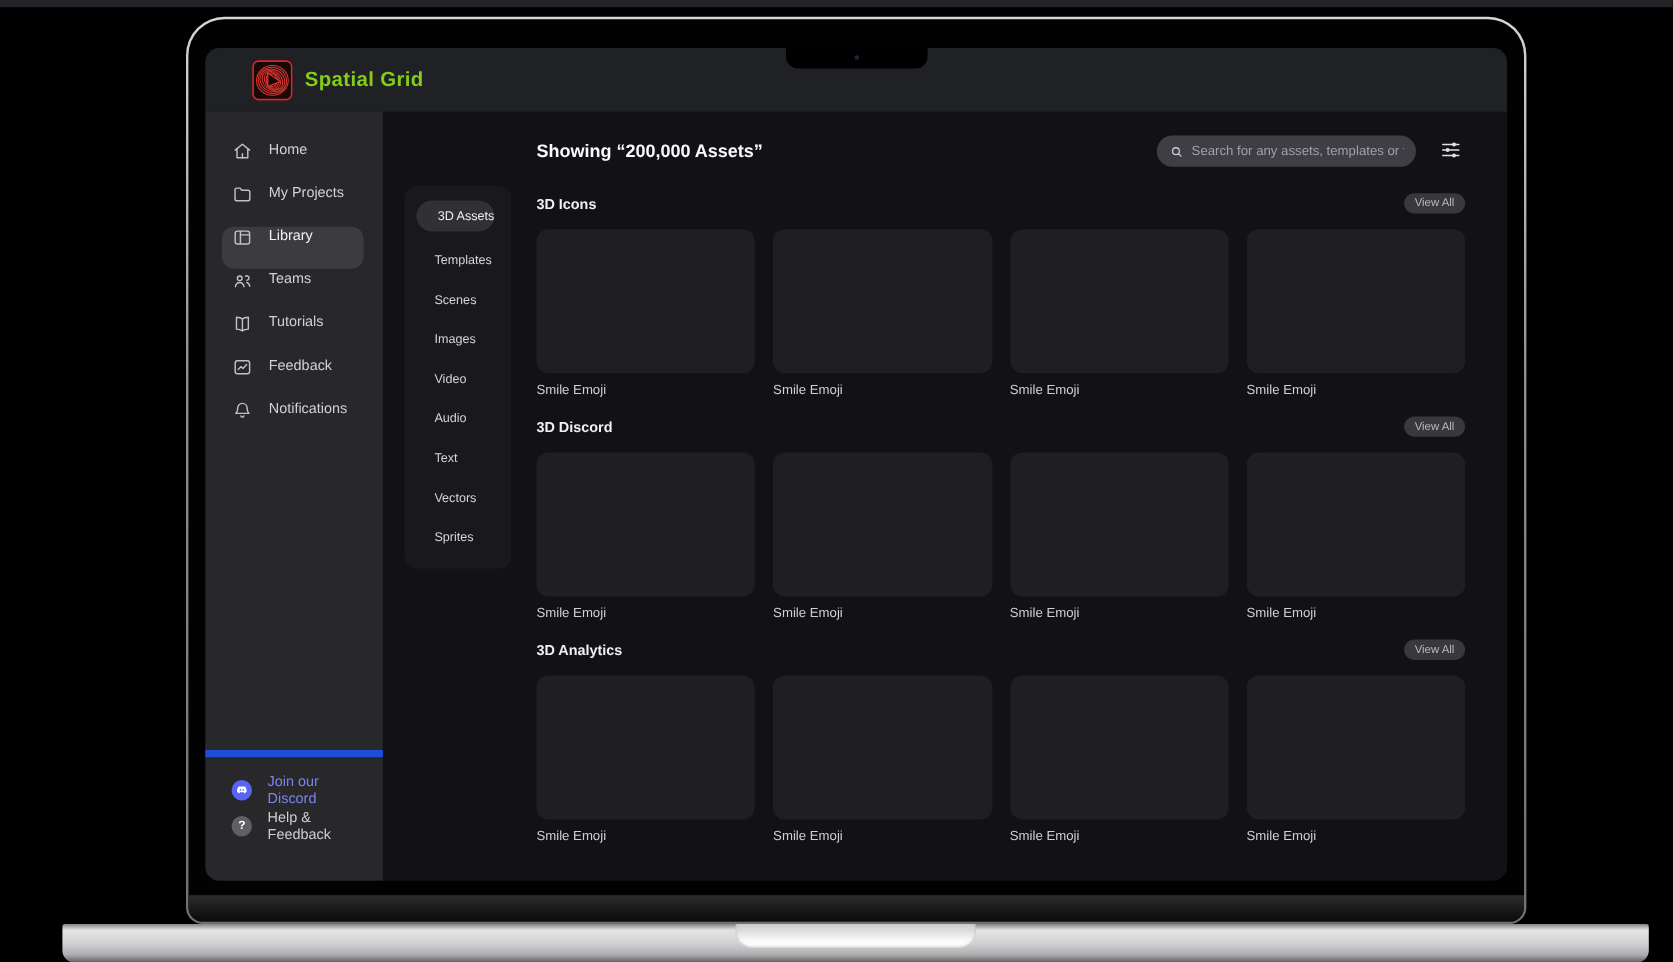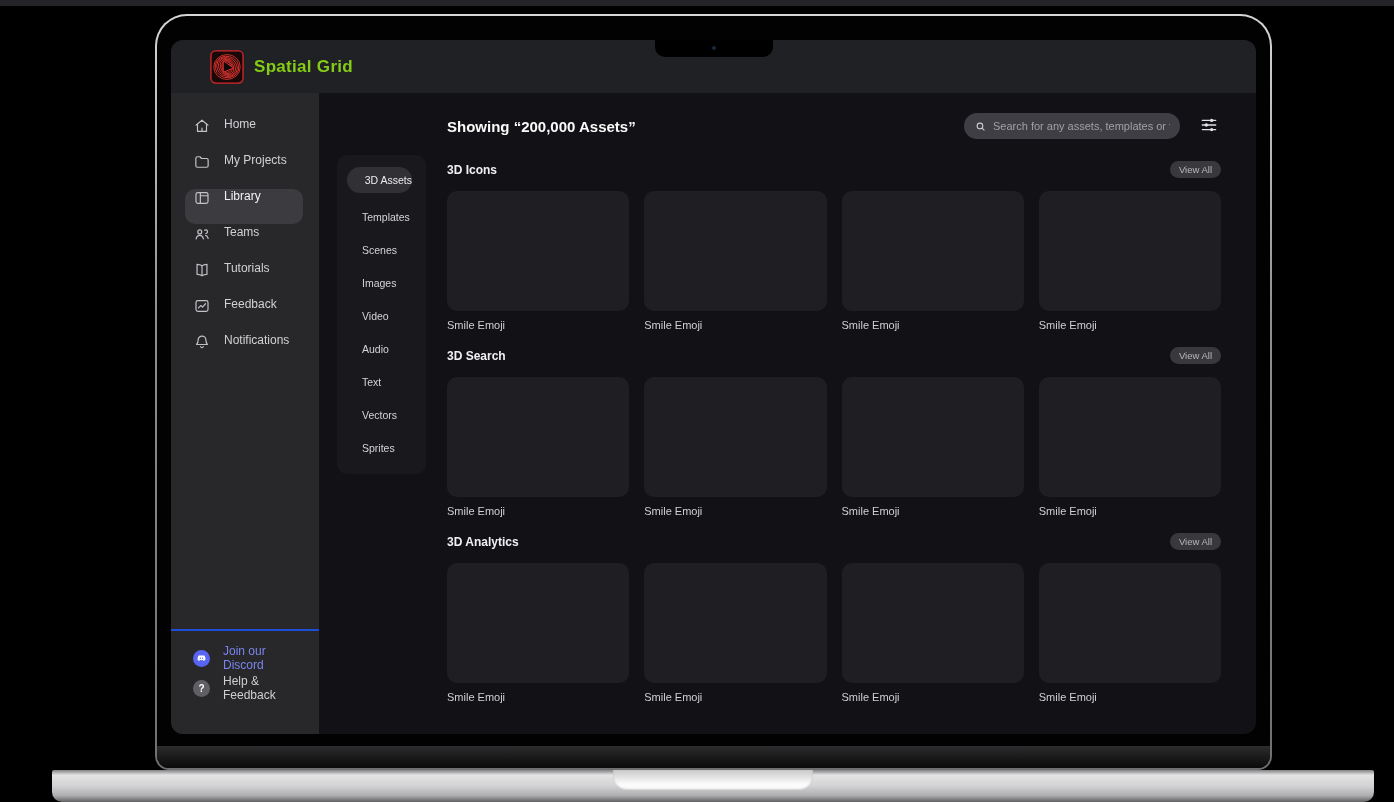--- a/index.html
+++ b/index.html
@@ -48,21 +48,21 @@
 
   .app-body { flex:1; display:flex; min-height:0; }
 
   
   .sidebar { width:148px; flex:0 0 148px; background:#28282b; display:flex; flex-direction:column; }
   .nav { padding-top:24px; }
   .side-item { display:flex; gap:13px; height:35px; margin:0 16px 1px 14px;
                padding-left:8px; border-radius:10px; color:#d2d2d5; font-size:12px; cursor:pointer; }
   .side-item.selected { background:#3b3b40; color:#f2f2f3; }
   .side-item .icon { width:18px; height:18px; flex:0 0 18px; color:#c2c2c6; display:inline-flex; }
-  .side-footer { margin-top:auto; border-top:2px solid #1d4ed8; padding:12px 0 31px; }
+  .side-footer { margin-top:auto; border-top:6px solid #1d4ed8; padding:12px 0 31px; }
   .foot-item { display:flex; align-items:center; gap:13px; height:30px; margin:0 16px 0 14px;
                padding-left:8px; font-size:12px; color:#cfcfd2; cursor:pointer; }
   .badge { width:17px; height:17px; border-radius:50%; display:flex; align-items:center;
            justify-content:center; flex:0 0 17px; }
   .badge.discord { background:#5865f2; color:#fff; }
   .badge.help { background:#5f5f64; color:#fff; font-size:10px; font-weight:700; }
   .badge svg { width:11px; height:11px; }
   .foot-item.discord-link { color:#7a85ee; }
 
   
@@ -287,21 +287,21 @@
     <div class="card-label">Smile Emoji</div>
   </div>
                     <div>
     <div class="card"></div>
     <div class="card-label">Smile Emoji</div>
   </div>
                   </div>
   </div>
                 <div class="section">
     <div class="section-head">
-      <span class="section-title">3D Search</span>
+      <span class="section-title">3D Discord</span>
       <span class="chip">View All</span>
     </div>
     <div class="grid">
                     <div>
     <div class="card"></div>
     <div class="card-label">Smile Emoji</div>
   </div>
                     <div>
     <div class="card"></div>
     <div class="card-label">Smile Emoji</div>

